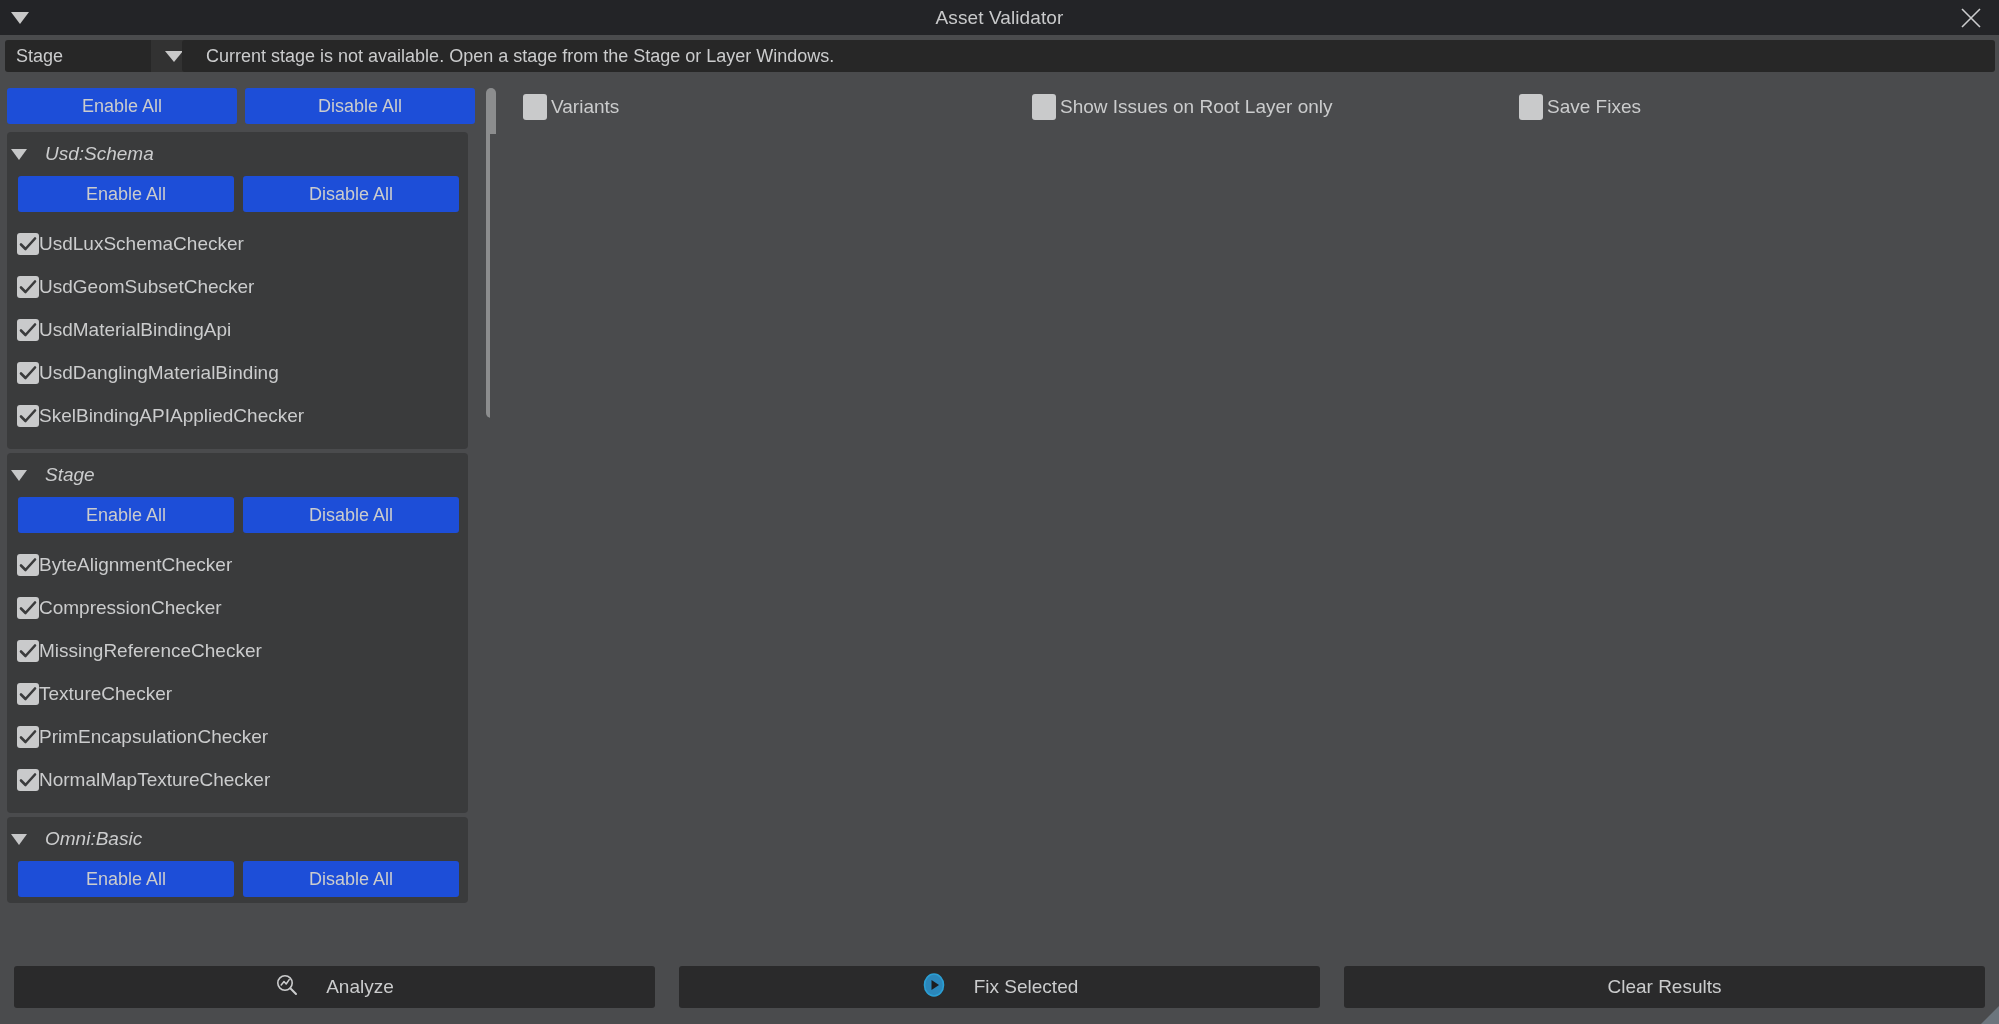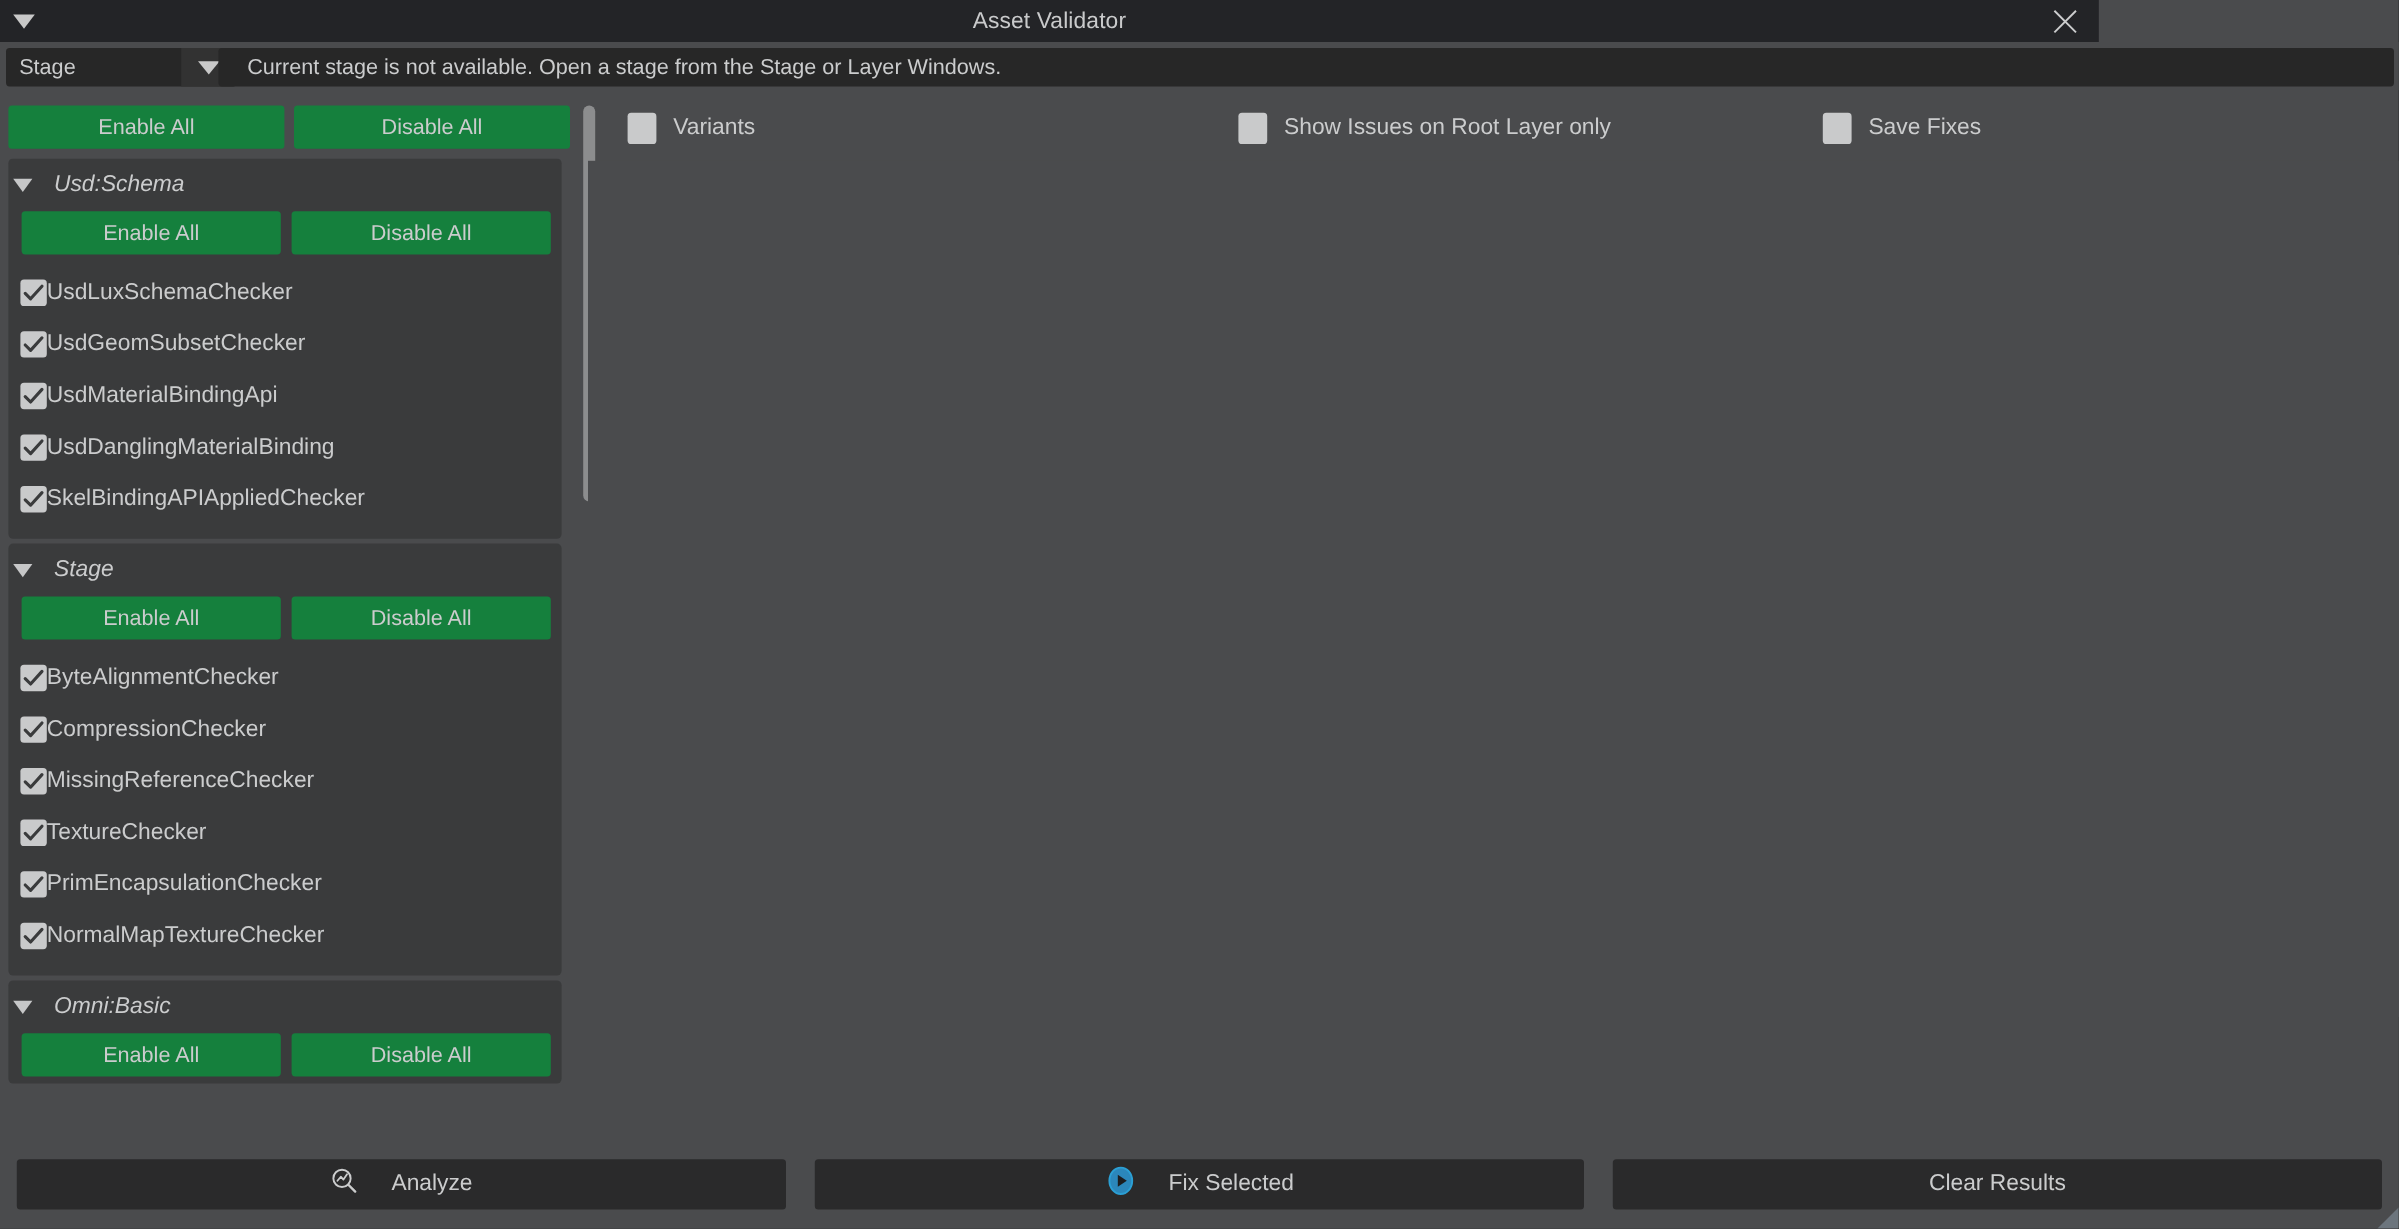--- a/index.html
+++ b/index.html
@@ -17,21 +17,21 @@
     position: relative;
     width: 1999px;
     height: 1024px;
     background: #4a4b4d;
   }
 
   
   .titlebar {
     position: absolute;
     top: 0; left: 0;
-    width: 1749px;
+    width: 1999px;
     height: 35px;
     background: #232427;
     display: flex;
     align-items: center;
   }
   .titlebar-collapse {
     position: absolute;
     left: 8px; top: 9px;
     width: 24px; height: 18px;
     display: flex; align-items: center; justify-content: center;
@@ -123,21 +123,21 @@
     left: 0; top: 0;
     width: 480px;
     height: 52px;
     display: flex;
     gap: 8px;
     padding: 8px 5px 8px 7px;
   }
   .master-buttons .btn { flex: 1; }
 
   .btn {
-    background: #15803d;
+    background: #1d4ed8;
     border: none;
     border-radius: 3px;
     color: #cbcccd;
     font-family: "Liberation Sans", sans-serif;
     font-size: 18px;
     height: 36px;
     cursor: pointer;
     display: flex;
     align-items: center;
     justify-content: center;
@@ -235,21 +235,21 @@
   .options-row {
     position: absolute;
     left: 500px; top: 88px;
     width: 1490px;
     height: 46px;
   }
   .opt {
     position: absolute;
     display: flex;
     align-items: center;
-    gap: 14px;
+    gap: 4px;
     cursor: pointer;
     top: 6px;
   }
   .opt-box {
     width: 24px; height: 26px;
     background: #c9cacb;
     border-radius: 3px;
   }
   .opt-label {
     color: #cbcccd;

